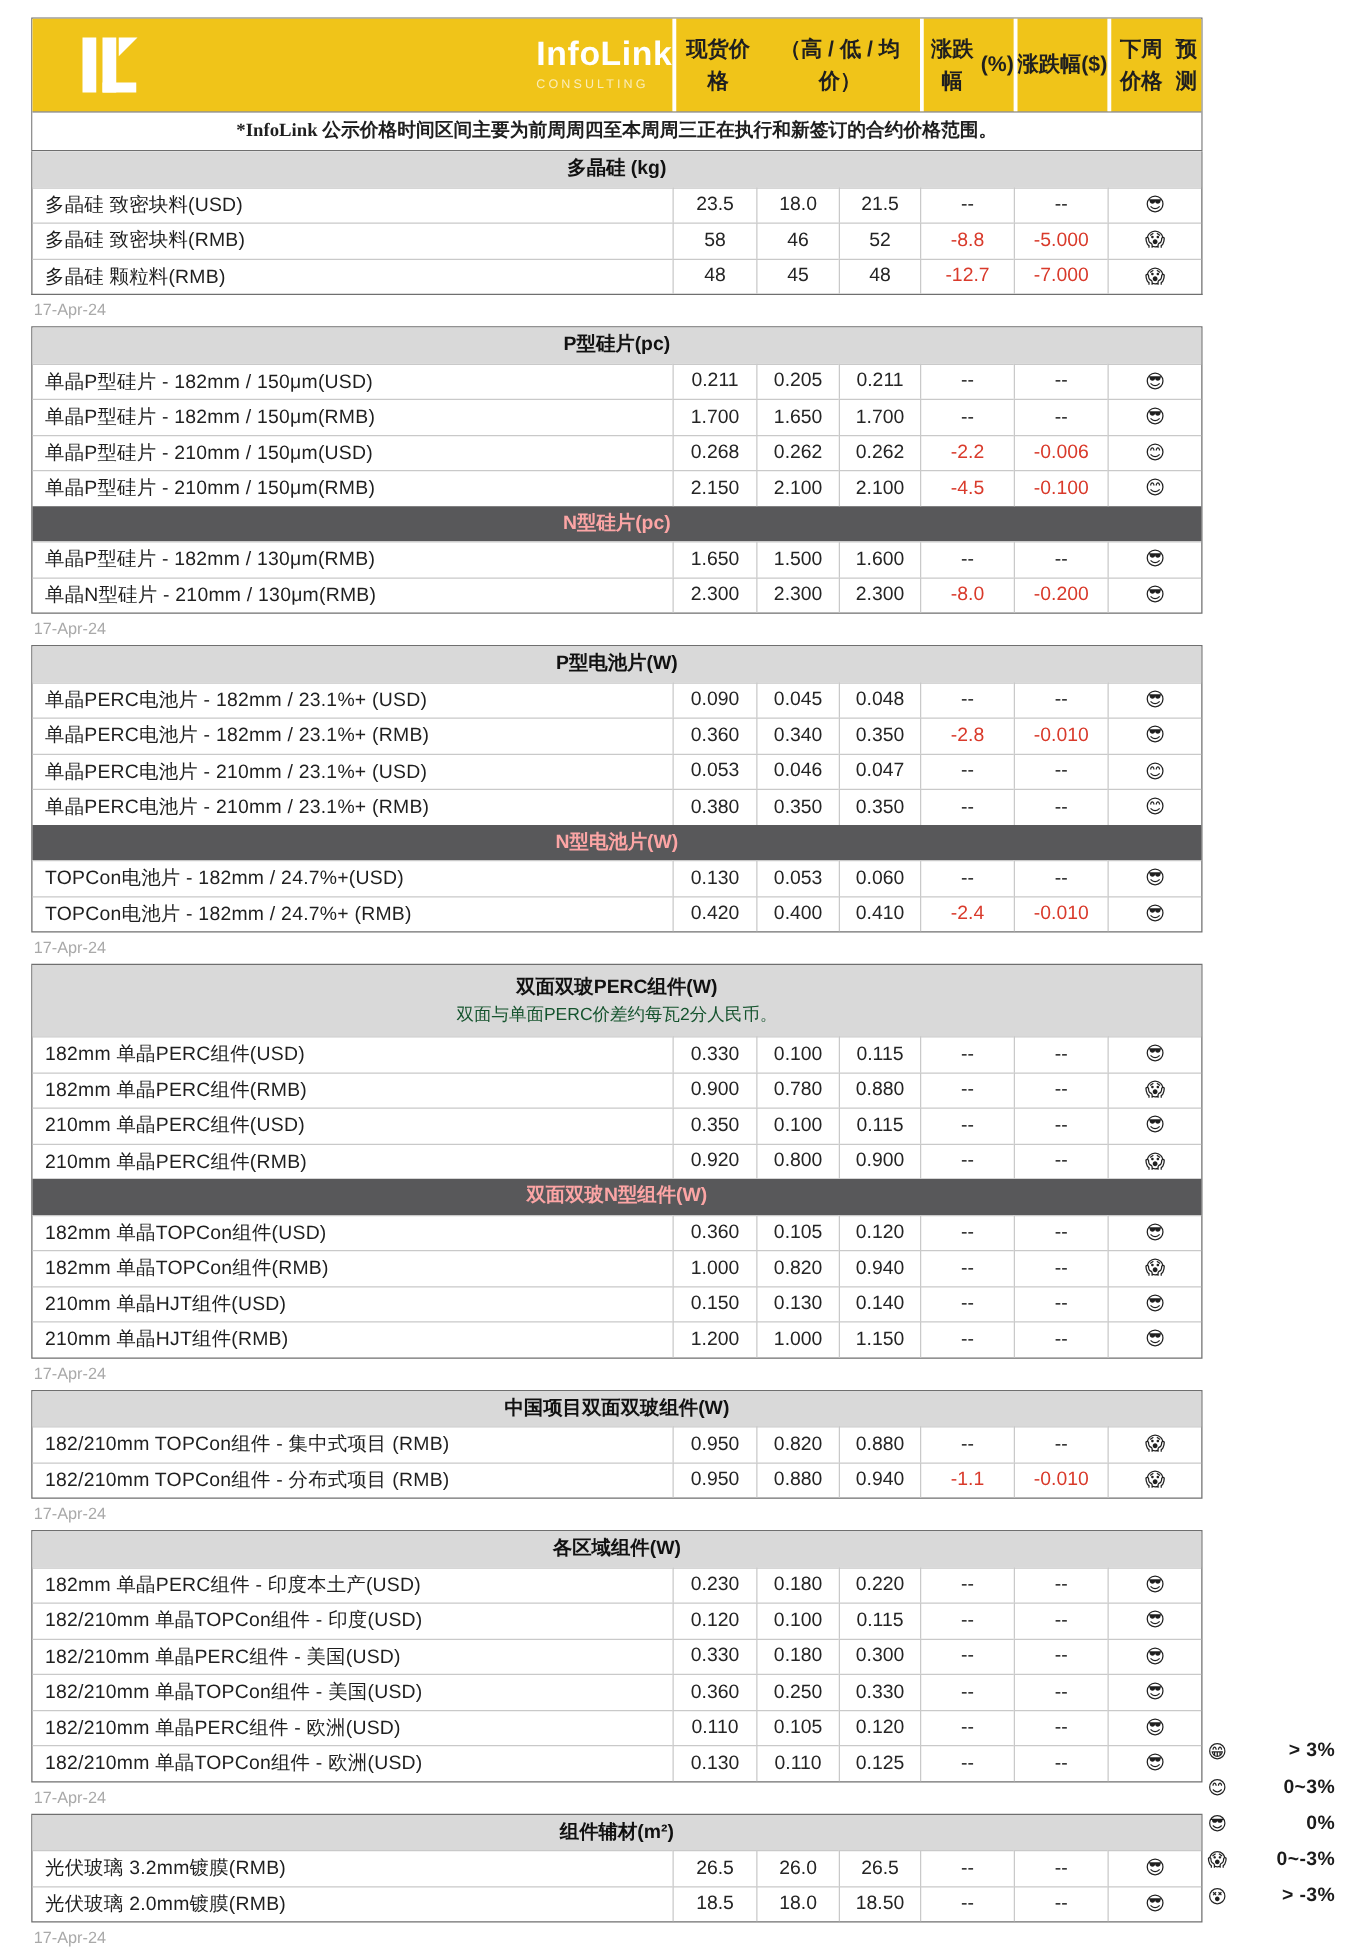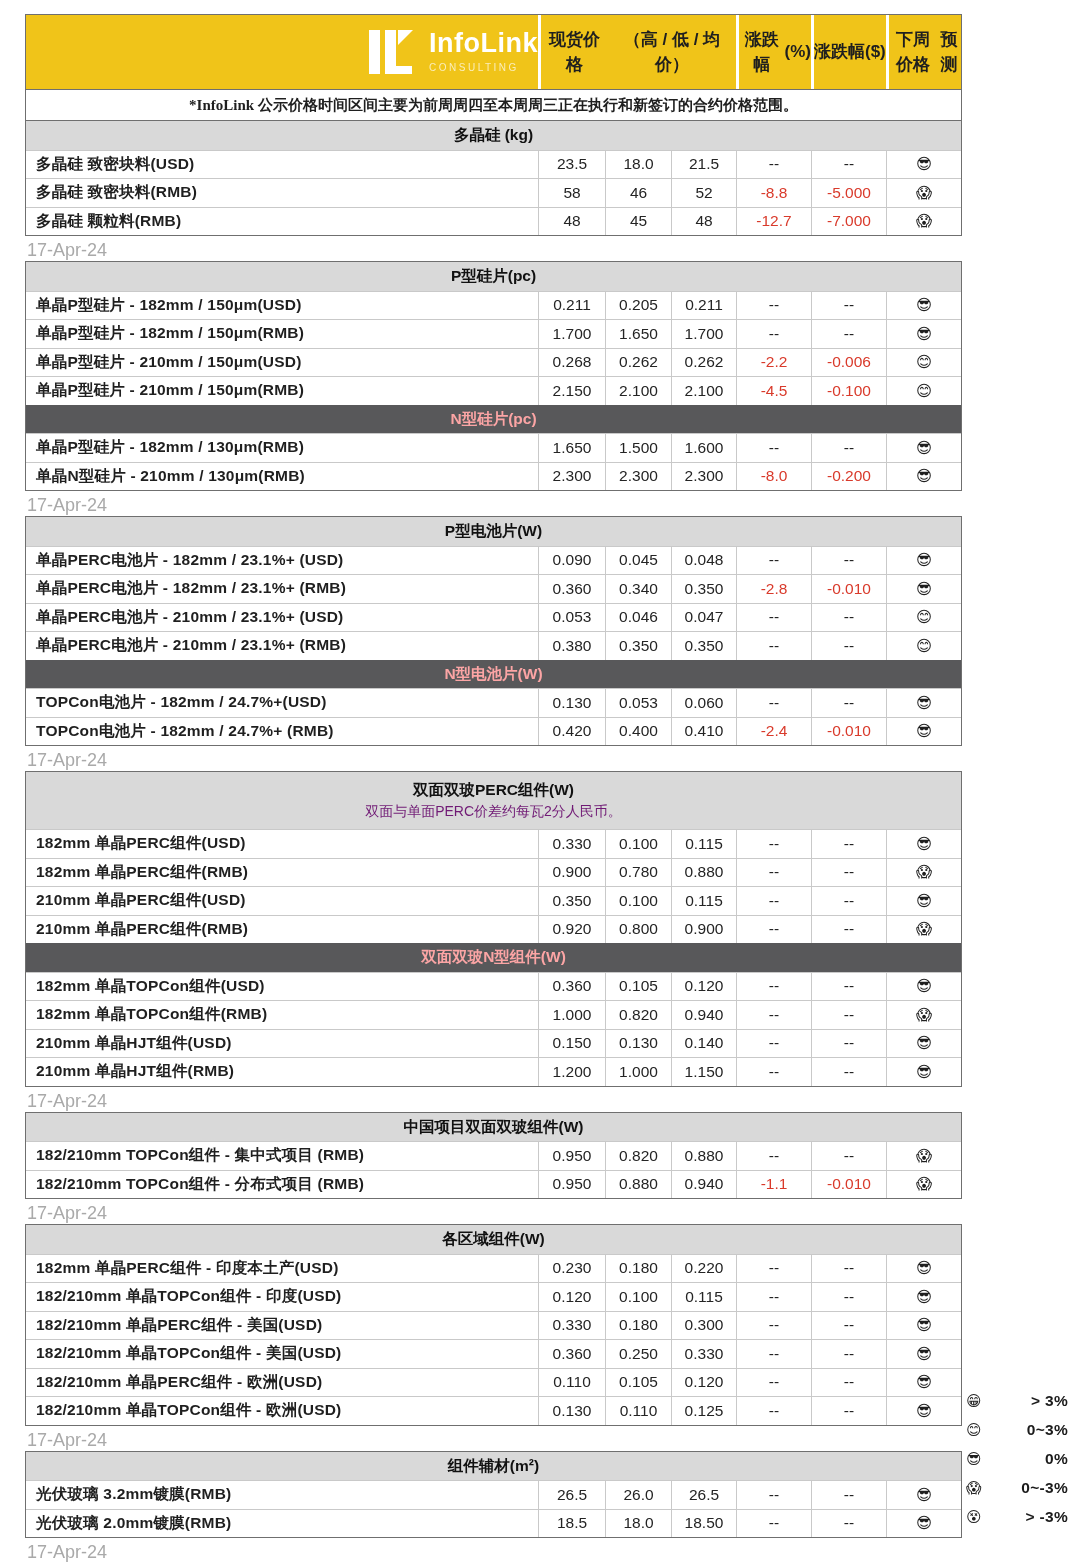--- a/index.html
+++ b/index.html
@@ -9,50 +9,50 @@
     -webkit-font-smoothing:antialiased;
   }
   #sheet{position:absolute;left:25px;top:14px;width:937px;}
 
   
   #topblock{box-sizing:border-box;width:937px;border:1px solid var(--line-dark,#6f6f6f);}
   .band{display:grid;grid-template-columns:512px 198px 75px 75px 75px;height:74px;background:#fff;}
   .hcell{box-sizing:border-box;background:var(--yellow,#f0c419);display:flex;flex-direction:row;
          align-items:center;justify-content:flex-start;text-align:center;font-weight:bold;font-size:17px;line-height:1.5;}
   .hcell + .hcell{border-left:3px solid #fff;}
-  .logo-cell{flex-direction:row;justify-content:flex-end;padding-left:40px;}
+  .logo-cell{flex-direction:row;justify-content:space-between;padding-left:40px;}
   .logo-mark{width:46px;height:46px;position:relative;margin-right:14px;flex:0 0 auto;}
   .lm-b1{position:absolute;left:0;top:1px;width:11px;height:44px;background:#fff;}
   .lm-b2{position:absolute;left:16px;top:1px;width:11px;height:44px;background:#fff;}
   .lm-foot{position:absolute;left:16px;top:37px;width:27px;height:8px;background:#fff;}
   .lm-flag{position:absolute;left:29px;top:1px;width:0;height:0;border-top:15px solid #fff;border-right:15px solid transparent;}
   .logo-text{display:flex;flex-direction:column;align-items:flex-start;}
   .brand{font-size:27px;font-weight:bold;color:#fff;letter-spacing:0.5px;line-height:1;}
   .brand-sub{font-size:10px;font-weight:normal;color:rgba(255,255,255,0.7);letter-spacing:2.5px;margin-top:3px;}
   .note{height:30px;line-height:30px;text-align:center;font-weight:bold;font-size:15px;
         border-top:1px solid var(--line-dark,#6f6f6f);background:#fff;font-family:Liberation Serif, serif;}
 
   
   .ptable{box-sizing:border-box;width:937px;border:1px solid var(--line-dark,#6f6f6f);background:#fff;}
   .ptable.attached{border-top:none;}
   .sec-header{height:28.5px;display:flex;flex-direction:column;align-items:center;justify-content:center;}
   .sec-header.tall{height:57px;}
   .sec-light{background:var(--gray-light,#d9d9d9);color:#111;}
   .sec-dark{background:var(--gray-dark,#58585a);color:#fca5a5;}
   .sec-title{font-weight:bold;font-size:15.5px;line-height:1.45;}
-  .sec-subtitle{font-weight:normal;font-size:14px;line-height:1.5;color:#701a75;}
+  .sec-subtitle{font-weight:normal;font-size:14px;line-height:1.5;color:#14532d;}
   .prow{display:grid;grid-template-columns:512px 67px 66px 65px 75px 75px 75px;height:28.5px;}
   .prow .cell{box-sizing:border-box;display:flex;align-items:center;justify-content:center;
               border-top:1px solid var(--line-light,#c9c9c9);font-size:15.5px;}
   .prow .cell + .cell{border-left:1px solid var(--line-light,#c9c9c9);}
-  .c-name{justify-content:flex-start !important;padding-left:10px;letter-spacing:0.2px;font-weight:bold;}
+  .c-name{justify-content:flex-start !important;padding-left:10px;letter-spacing:0.2px;}
   .c-num{color:#242424;}
   .c-num.neg{color:var(--red,#d93a2b);}
   .c-emoji{font-size:14px;}
-  .date-stamp{height:25px;box-sizing:border-box;padding:4px 0 0 2px;font-size:18px;color:#a9a9a9;}
+  .date-stamp{height:25px;box-sizing:border-box;padding:4px 0 0 2px;font-size:13px;color:#a9a9a9;}
 
   
   #legend{position:absolute;left:966px;top:1386px;width:102px;}
   .legend-item{height:29.2px;display:flex;align-items:center;justify-content:space-between;}
   .legend-emoji{font-size:15px;}
   .legend-label{font-size:15.5px;font-weight:bold;color:#1b1b1b;letter-spacing:0.3px;}
 </style>
 </head>
 <body>
 

